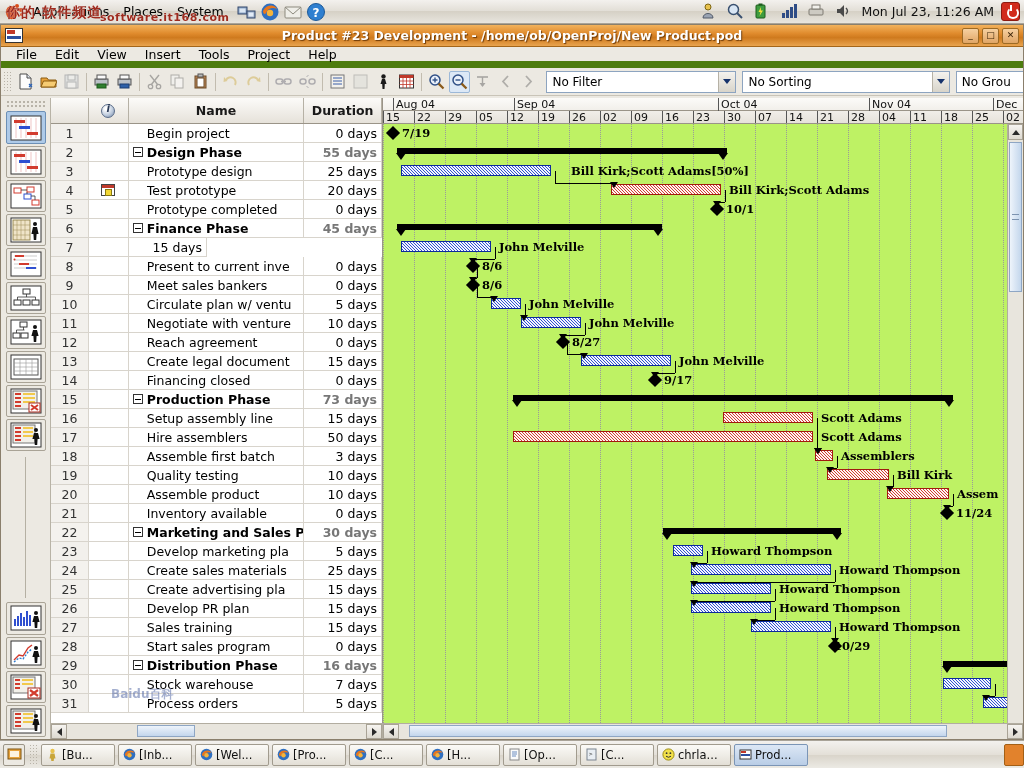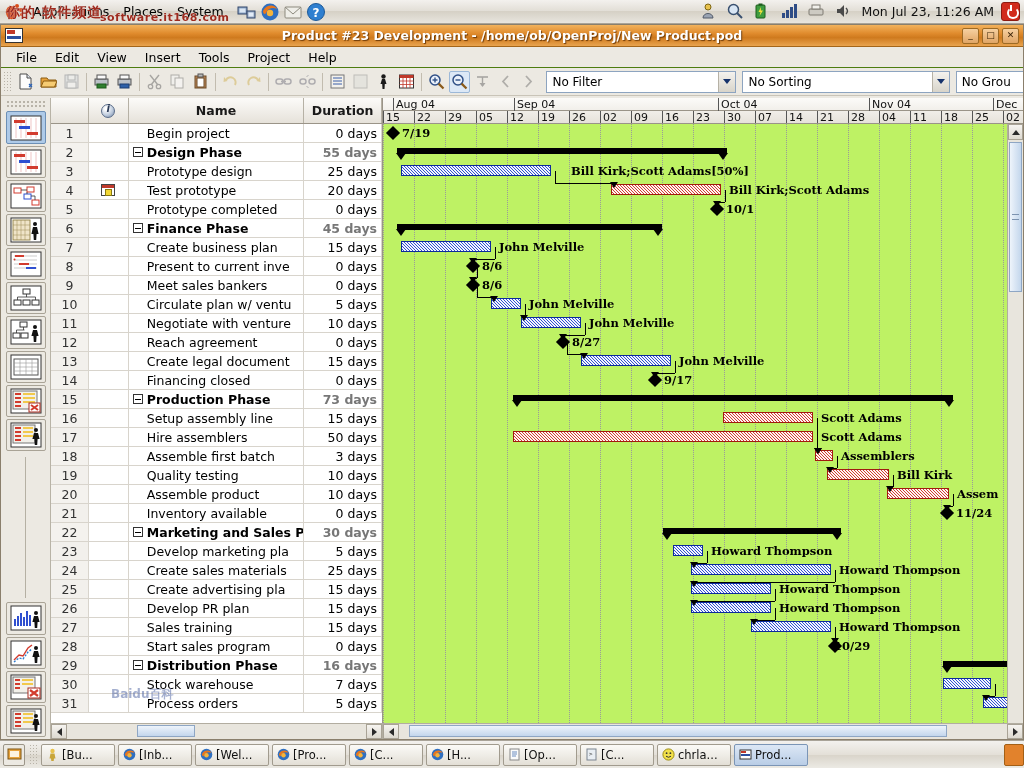--- a/index.html
+++ b/index.html
@@ -103,21 +103,21 @@
     width: 17px; height: 16px;
     background: linear-gradient(to bottom, #f6d0a0, #e0a565);
     border: 1px solid #9c6a24; border-radius: 2px;
     position: relative; font-size: 9px; color: #3a2206;
     display:flex; align-items:center; justify-content:center; line-height:1;
   }
 
   
   .menubar {
     height: 21px; background: #ece9e2; display: flex; align-items: center;
-    border-bottom: 1px solid #4d7c0f; padding-left: 6px;
+    border-bottom: 7px solid #4d7c0f; padding-left: 6px;
   }
   .menu-item {
     font-size: 12.5px; color: #000; padding: 2px 9px; cursor: default;
   }
 
   
   .toolbar {
     height: 28px; background: #ece9e2; display:flex; align-items:center;
     border-bottom: 1px solid #c9c4b8; padding-left: 2px; overflow: hidden;
   }
@@ -922,23 +922,20 @@
               <div class="tc c-ind"></div>
               <div class="tc c-name lvl1">
                 <span class="expander"></span>
                 <span class="nm">Finance Phase</span>
               </div>
               <div class="tc c-dur">45 days</div>
             </div>
             <div class="trow">
               <div class="tc c-id">7</div>
               <div class="tc c-ind"></div>
-              <div class="tc c-name lvl2">
-                <span class="nm">Create business plan</span>
-              </div>
               <div class="tc c-dur">15 days</div>
             </div>
             <div class="trow">
               <div class="tc c-id">8</div>
               <div class="tc c-ind"></div>
               <div class="tc c-name lvl2">
                 <span class="nm">Present to current inve</span>
               </div>
               <div class="tc c-dur">0 days</div>
             </div>

